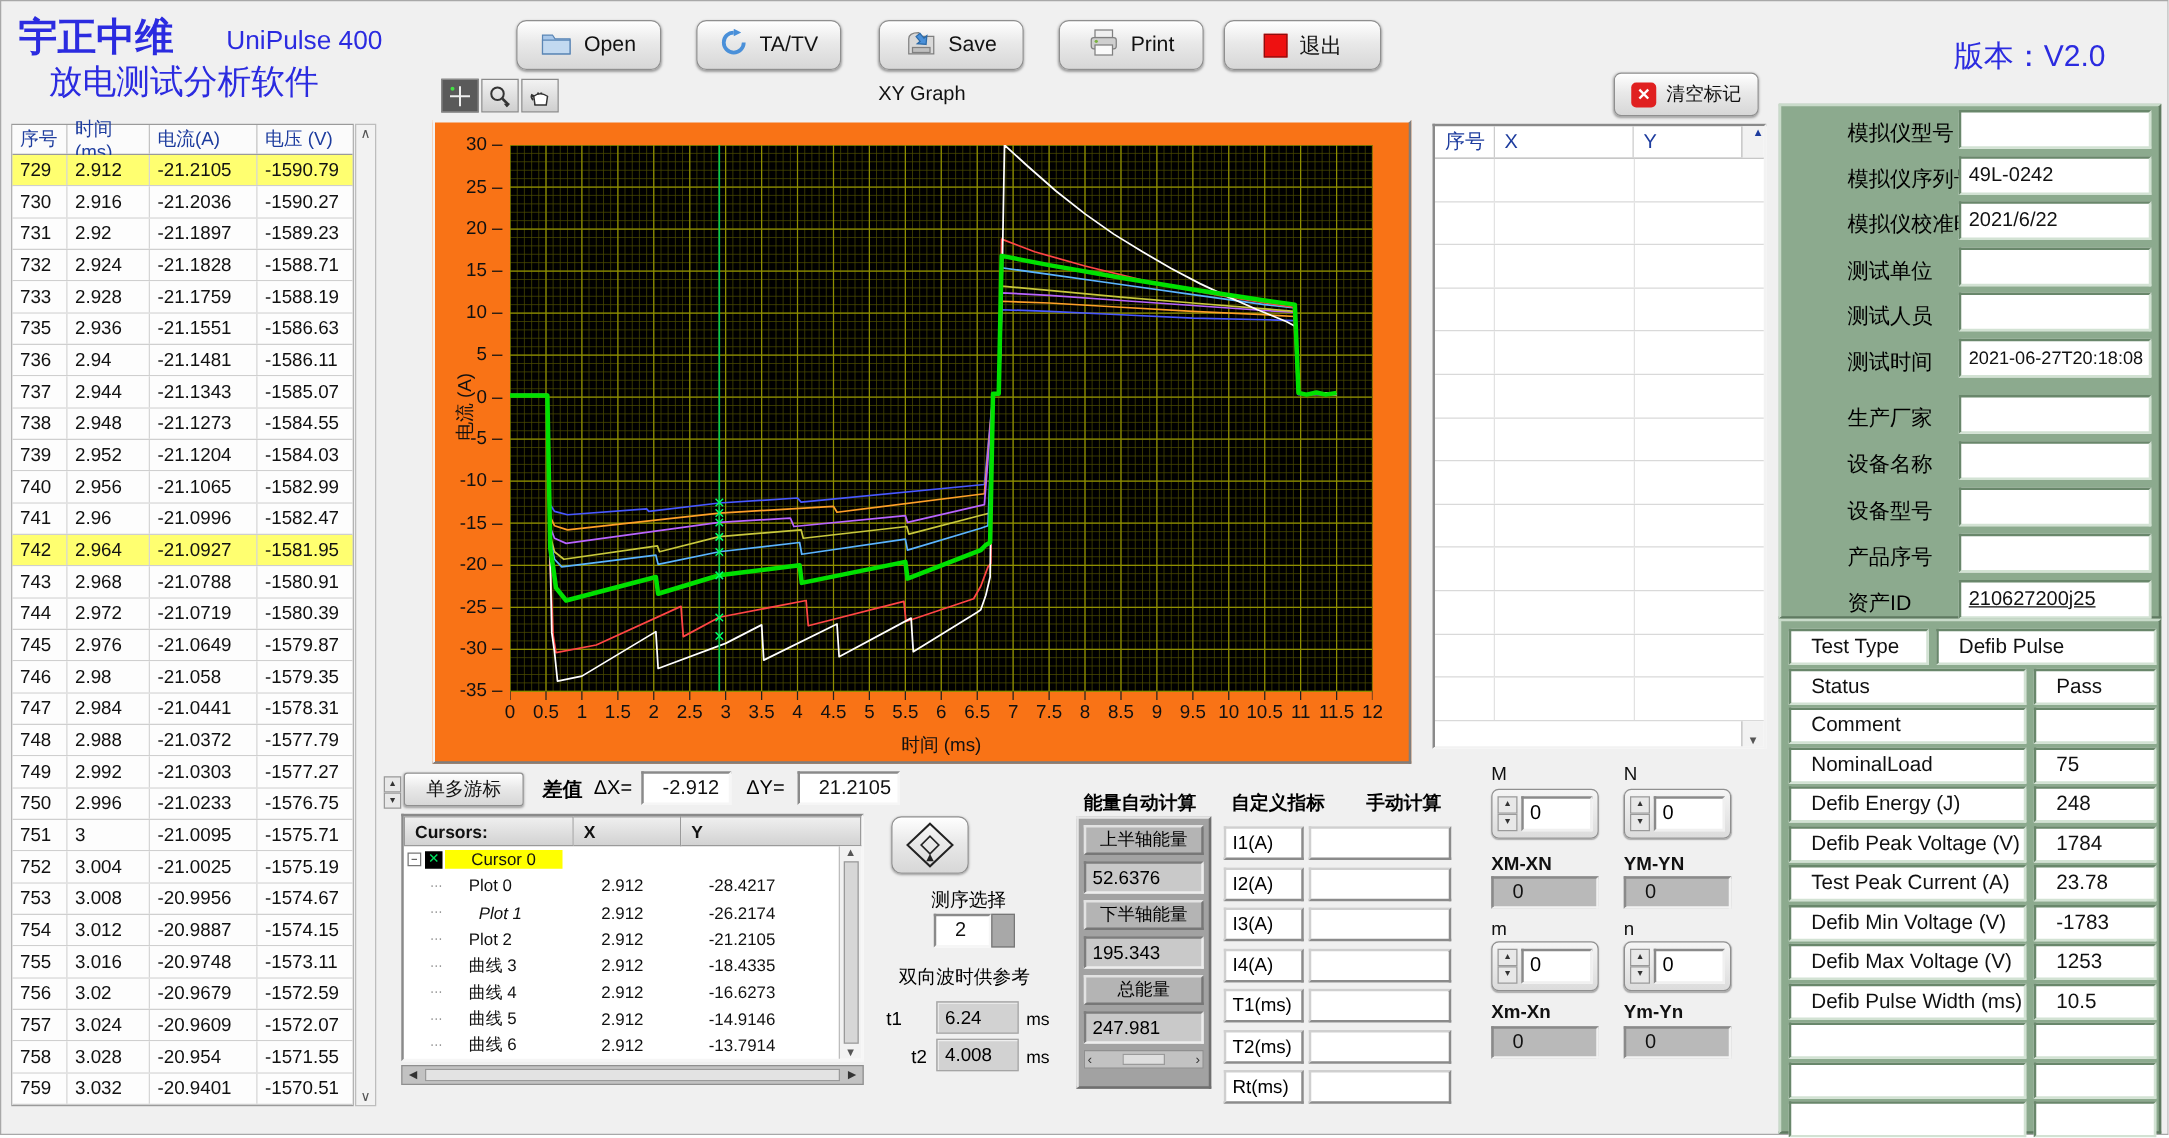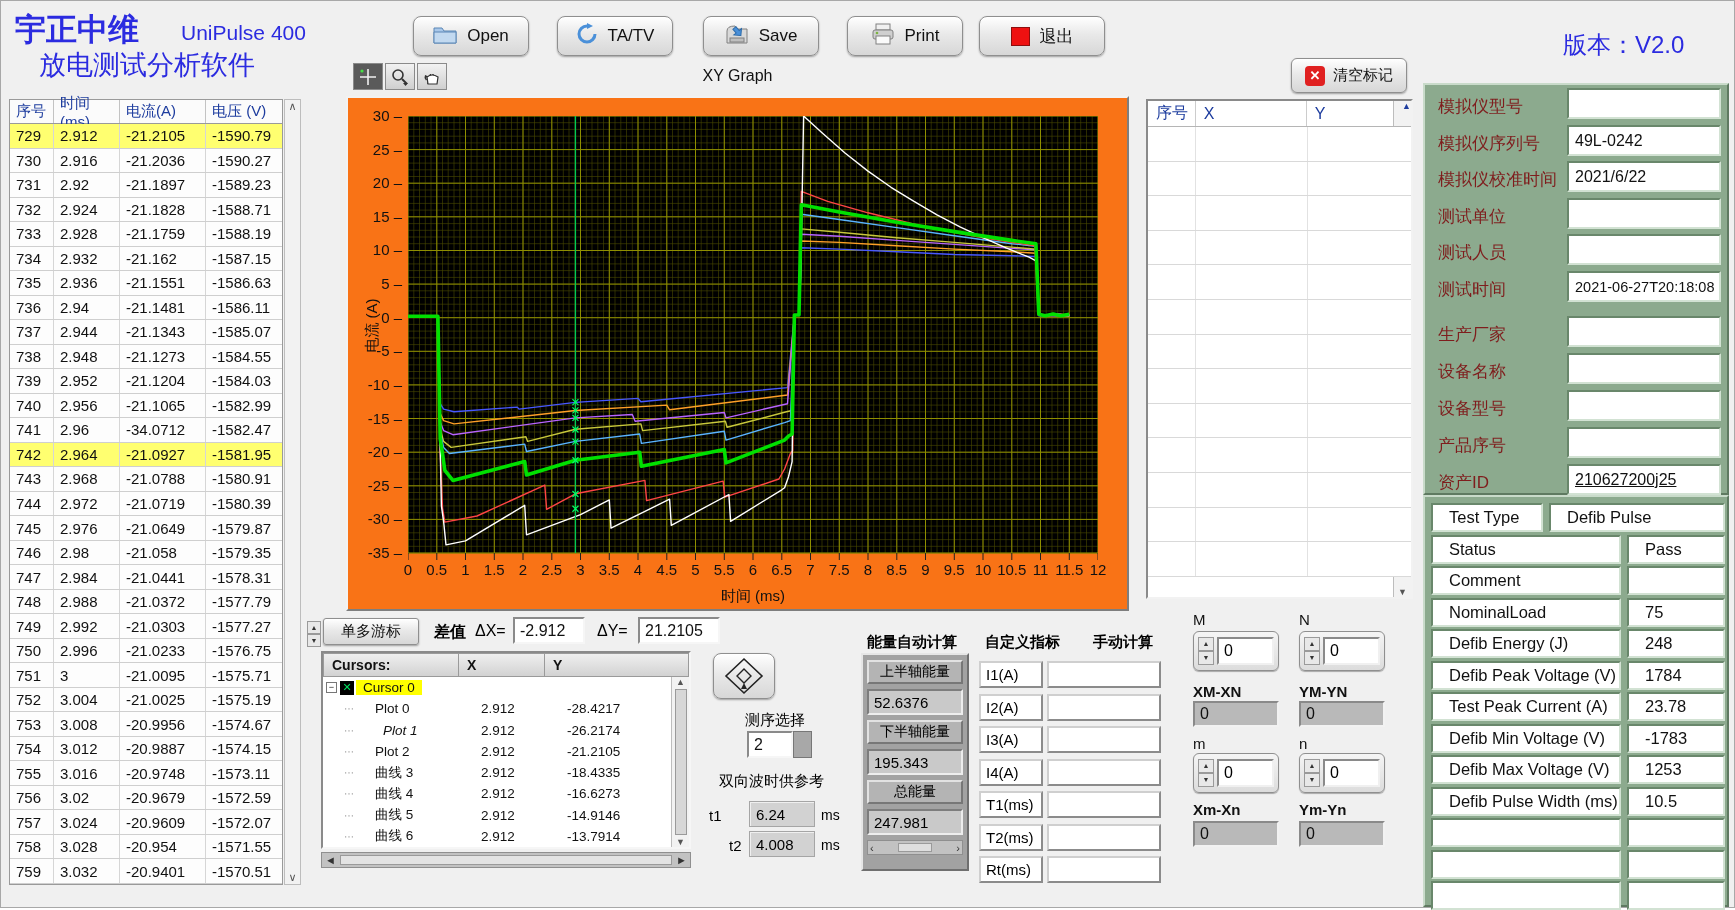--- a/index.html
+++ b/index.html
@@ -9,21 +9,21 @@
   .abs { position:absolute; }
   .blue { color:#2b2be0; }
   
   .btn3d { display:flex; align-items:center; justify-content:center; gap:10px;
     background:linear-gradient(#ffffff,#e9e9e9 45%,#d7d7d7); border:1px solid #8f8f8f; border-radius:8px;
     box-shadow:0 1px 2px rgba(0,0,0,.35), inset 0 1px 0 #ffffff; font-size:17px; color:#111; cursor:default; }
   .btn-sm { border-radius:6px; font-size:15px; }
   
   .sunken { background:#ffffff; border:2px solid; border-color:#8a8a8a #f6f6f6 #f6f6f6 #8a8a8a; }
   .sunken-gray { background:#b9b9b9; border:2px solid; border-color:#8a8a8a #f2f2f2 #f2f2f2 #8a8a8a; }
-  .field-text { font-size:16px; color:#111; padding:2px 5px; display:flex; align-items:center; }
+  .field-text { font-size:16px; color:#111; padding:2px 15px; display:flex; align-items:center; }
   
   #data-table { left:8px; top:98px; width:274px; height:786px; background:#fff; border:1px solid #9a9a9a; display:flex; flex-direction:column; }
   .dt-header { display:flex; height:24px; border-bottom:1px solid #9a9a9a; background:#fbfbfb; }
   .dt-header div { font-size:15px; color:#1d3c9e; display:flex; align-items:center; padding-left:6px; border-right:1px solid #c3c3c3; }
   .dt-body { flex:1; display:flex; flex-direction:column; }
   .dt-row { flex:1; display:flex; border-bottom:1px solid #cfcfcf; background:#fdfdfd; }
   .dt-row div { font-size:15px; color:#111; display:flex; align-items:center; padding-left:6px; border-right:1px solid #d6d6d6; }
   .dt-row.hl { background:#ffff70; }
   .c0 { width:44px; } .c1 { width:66px; } .c2 { width:86px; } .c3 { width:76px; border-right:none !important; }
   .vscroll { background:#f2f2f2; border:1px solid #bdbdbd; display:flex; flex-direction:column; align-items:center; justify-content:space-between; font-size:11px; color:#555; }
@@ -48,21 +48,21 @@
   .cl-header { display:flex; height:24px; }
   .cl-header div { background:linear-gradient(#efefef,#d2d2d2); border:1px solid #9a9a9a; border-left:none; font-size:14px; font-weight:bold; color:#111; display:flex; align-items:center; padding-left:8px; }
   .cl-rows { flex:1; display:flex; flex-direction:column; }
   .cl-row { flex:1; display:flex; align-items:center; font-size:13.5px; color:#111; }
   .cl-cell-name { width:152px; display:flex; align-items:center; }
   .cl-cell-x { width:86px; padding-left:6px; }
   .cl-cell-y { width:92px; padding-left:6px; }
   .tree-dots { color:#999; font-size:10px; width:34px; text-align:right; padding-right:3px; }
   
   .green-panel { background:#8caa8e; border:2px solid; border-color:#c9dbca #5f7a61 #5f7a61 #c9dbca; }
-  .gp-label { position:absolute; font-size:17px; color:#7f1d1d; }
+  .gp-label { position:absolute; font-size:17px; color:#000000;margin-left:40px; }
   .gp-input { position:absolute; background:#ffffff; border:2px solid; border-color:#69876b #d2e2d3 #d2e2d3 #69876b; font-size:16px; color:#111; display:flex; align-items:center; padding-left:6px; }
   .res-label { position:absolute; background:#ffffff; border:2px solid; border-color:#69876b #d2e2d3 #d2e2d3 #69876b; font-size:16.5px; color:#111; display:flex; align-items:center; padding-left:16px; }
   
   #energy-panel { left:860px; top:652px; width:108px; height:218px; background:#a2a2a2; border:2px solid; border-color:#e6e6e6 #6f6f6f #6f6f6f #e6e6e6; display:flex; flex-direction:column; align-items:center; padding:5px 4px; gap:5px; }
   .en-lab { width:96px; height:24px; background:#b4b4b4; border:2px solid; border-color:#e2e2e2 #777 #777 #e2e2e2; font-size:14px; display:flex; align-items:center; justify-content:center; color:#000; }
   .en-val { width:96px; height:26px; background:#c9c9c9; border:2px solid; border-color:#7d7d7d #ededed #ededed #7d7d7d; font-size:15px; display:flex; align-items:center; padding-left:5px; color:#000; }
   .hscroll { display:flex; align-items:center; justify-content:space-between; background:#c2c2c2; border:1px solid #8f8f8f; font-size:11px; color:#333; }
   
   .ci-lab { position:absolute; width:64px; height:27px; background:#fff; border:2px solid; border-color:#cfcfcf #8b8b8b #8b8b8b #cfcfcf; font-size:15px; display:flex; align-items:center; padding-left:5px; }
   .ci-val { position:absolute; width:114px; height:27px; background:#fff; border:2px solid; border-color:#cfcfcf #8b8b8b #8b8b8b #cfcfcf; }
@@ -156,26 +156,20 @@
             <div class="c2">-21.1828</div>
             <div class="c3">-1588.71</div>
           </div>
           <div class="dt-row">
             <div class="c0">733</div>
             <div class="c1">2.928</div>
             <div class="c2">-21.1759</div>
             <div class="c3">-1588.19</div>
           </div>
           <div class="dt-row">
-            <div class="c0">734</div>
-            <div class="c1">2.932</div>
-            <div class="c2">-21.162</div>
-            <div class="c3">-1587.15</div>
-          </div>
-          <div class="dt-row">
             <div class="c0">735</div>
             <div class="c1">2.936</div>
             <div class="c2">-21.1551</div>
             <div class="c3">-1586.63</div>
           </div>
           <div class="dt-row">
             <div class="c0">736</div>
             <div class="c1">2.94</div>
             <div class="c2">-21.1481</div>
             <div class="c3">-1586.11</div>
@@ -200,21 +194,21 @@
           </div>
           <div class="dt-row">
             <div class="c0">740</div>
             <div class="c1">2.956</div>
             <div class="c2">-21.1065</div>
             <div class="c3">-1582.99</div>
           </div>
           <div class="dt-row">
             <div class="c0">741</div>
             <div class="c1">2.96</div>
-            <div class="c2">-34.0712</div>
+            <div class="c2">-21.0996</div>
             <div class="c3">-1582.47</div>
           </div>
           <div class="dt-row hl">
             <div class="c0">742</div>
             <div class="c1">2.964</div>
             <div class="c2">-21.0927</div>
             <div class="c3">-1581.95</div>
           </div>
           <div class="dt-row">
             <div class="c0">743</div>
@@ -518,21 +512,21 @@
       <div style="width:136px;border-left:1px solid #9a9a9a;">Cursors:</div>
       <div style="width:86px;">X</div>
       <div style="flex:1;">Y</div>
     </div>
     <div style="flex:1;display:flex;">
       <div class="cl-rows" id="cursor-rows" style="flex:1;">
             <div class="cl-row">
               <div class="cl-cell-name">
                 <span style="width:11px;height:11px;border:1px solid #777;font-size:9px;line-height:9px;text-align:center;margin:0 3px;">−</span>
                 <span style="width:14px;height:14px;background:#000;color:#00e060;font-size:11px;line-height:13px;text-align:center;margin-right:2px;">✕</span>
-                <span style="background:#ffff00;padding:0 7px;">Cursor 0</span>
+                <span style="background:#ffff00;padding:0 21px;">Cursor 0</span>
               </div>
               <div class="cl-cell-x"></div>
               <div class="cl-cell-y"></div>
             </div>
             <div class="cl-row">
               <div class="cl-cell-name">
                 <span class="tree-dots">⋯</span>
                 <span style="margin-left: 18px;">Plot 0</span>
               </div>
               <div class="cl-cell-x">2.912</div>

